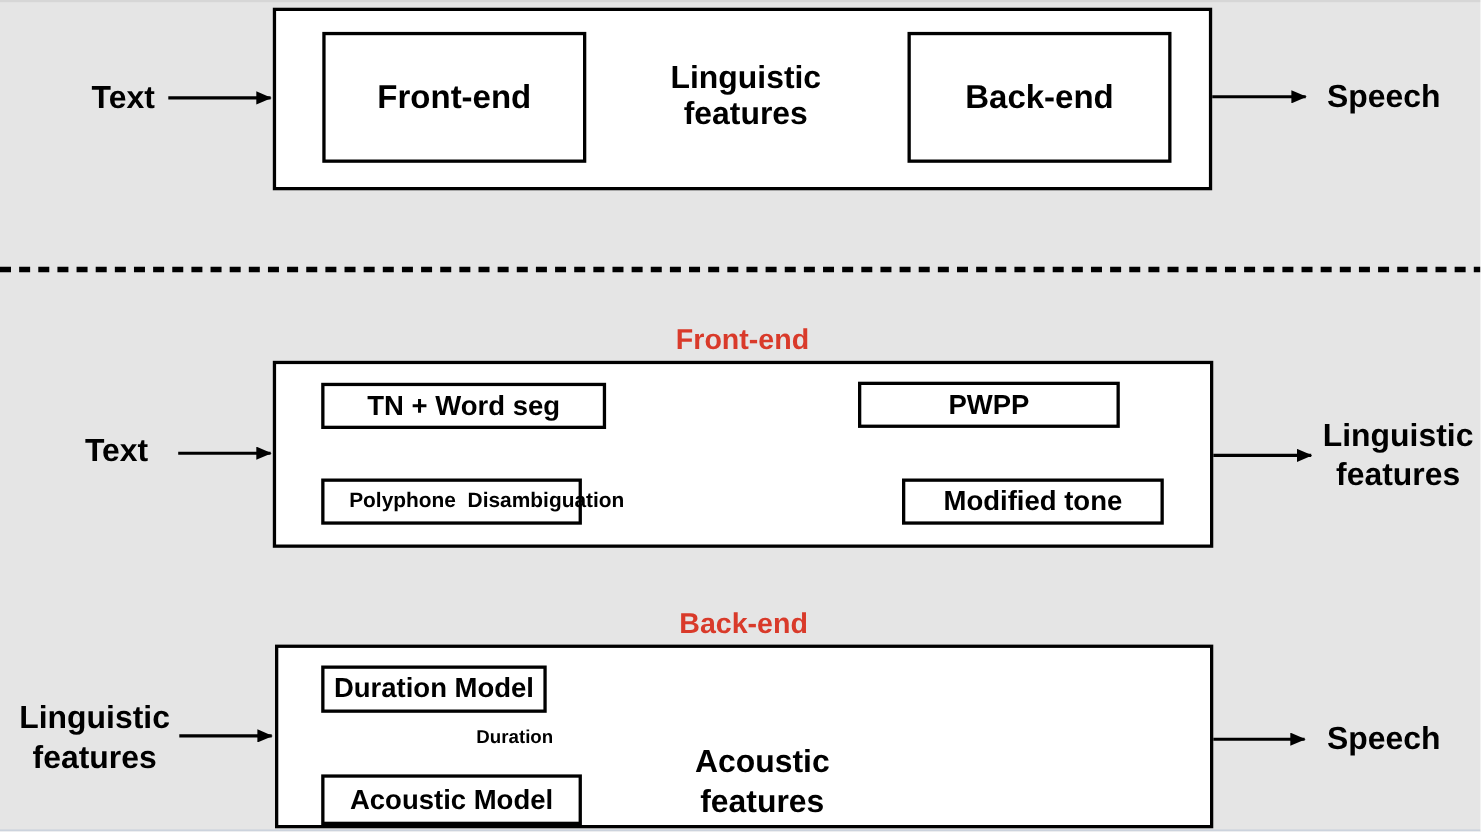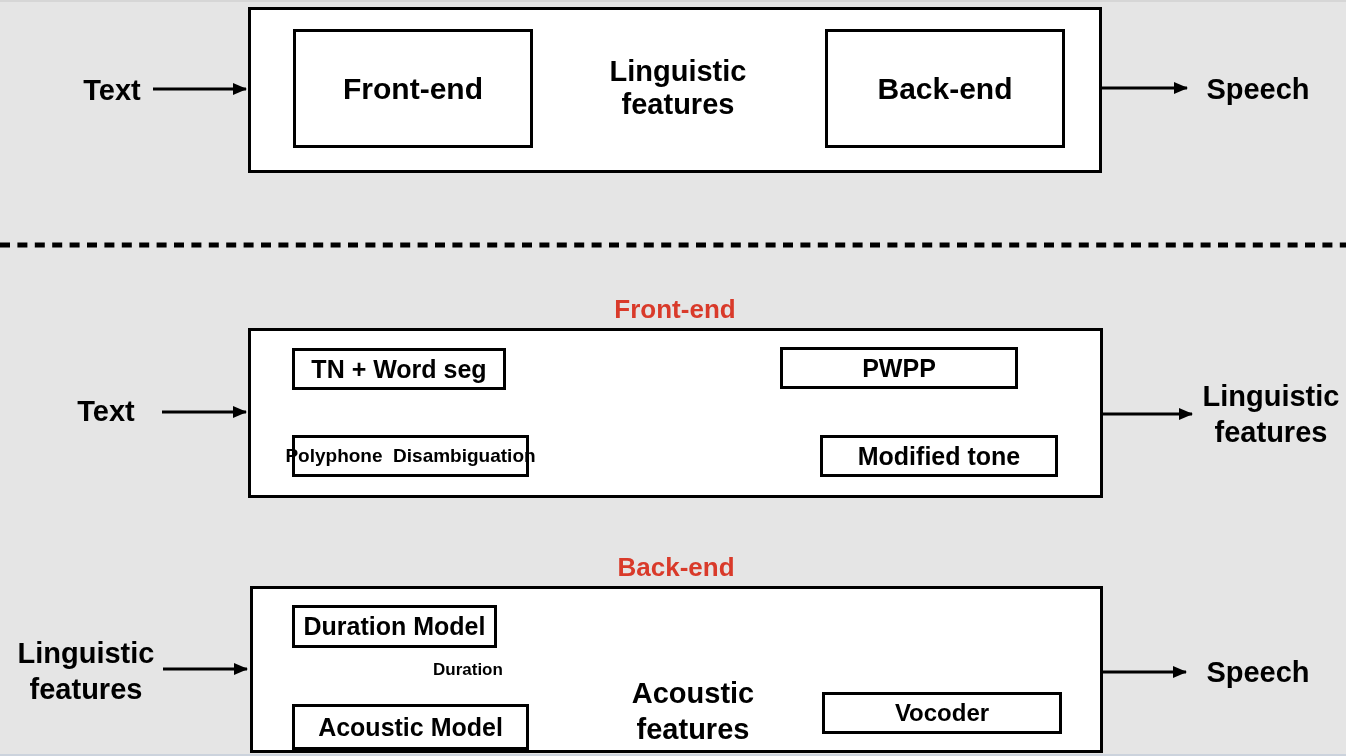--- a/index.html
+++ b/index.html
@@ -32,21 +32,21 @@
     white-space:nowrap;
     z-index:3;
     background:transparent;
   }
   .f30{font-size:30px;}
   .f29{font-size:29px;line-height:33px;}
   .f29b{font-size:29px;line-height:36px;}
   .f26{font-size:26px;}
   .f25{font-size:25px;}
   .f24{font-size:24px;}
-  .f19{font-size:19px;white-space:pre;}
+  .f19{font-size:19px;white-space:pre;padding-left:32px;}
   .f17{font-size:17px;}
   .accent{color:#d93a2a;}
   .left-anchor{transform:translate(0,-50%);text-align:right;}
 </style>
 </head>
 <body>
 
 <div class="canvas">
 
   <div class="edge top" style="background: rgb(214, 214, 214);"></div>
@@ -95,21 +95,21 @@
   </div>
 
   <div class="lbl f29" style="left:1258px;top:89px;">Speech</div>
 
   <div class="lbl f26 accent" style="left: 675px; top: 309px; color: rgb(217, 58, 42);">Front-end</div>
 
   <div class="lbl f29" style="left:106px;top:411px;">Text</div>
 
   <div class="box" style="left:248px;top:328px;width:855px;height:170px;"></div>
 
-  <div class="box f25" style="left:292px;top:348px;width:214px;height:42px;text-align:right;">
+  <div class="box f25" style="left:292px;top:348px;width:259px;height:42px;text-align:right;">
     <span>TN + Word seg</span>
   </div>
 
   <div class="box f19" style="left:292px;top:435px;width:237px;height:42px;">
     <span class="f19">Polyphone  Disambiguation</span>
   </div>
 
   <div class="box f25" style="left:780px;top:347px;width:238px;height:42px;">
     <span>PWPP</span>
   </div>
@@ -140,19 +140,16 @@
 
   <div class="box f25" style="left:292px;top:692px;width:237px;height:46px;margin-top:12px;">
     <span>Acoustic Model</span>
   </div>
 
   <div class="lbl f29b" style="left:681px;top:711px;margin-left:12px;">
     <div>Acoustic</div>
     <div>features</div>
   </div>
 
-  <div class="box f24" style="left:822px;top:692px;width:240px;height:42px;">
-    <span>Vocoder</span>
-  </div>
 
   <div class="lbl f29" style="left:1258px;top:672px;">Speech</div>
 
 </div>
 
 </body></html>

